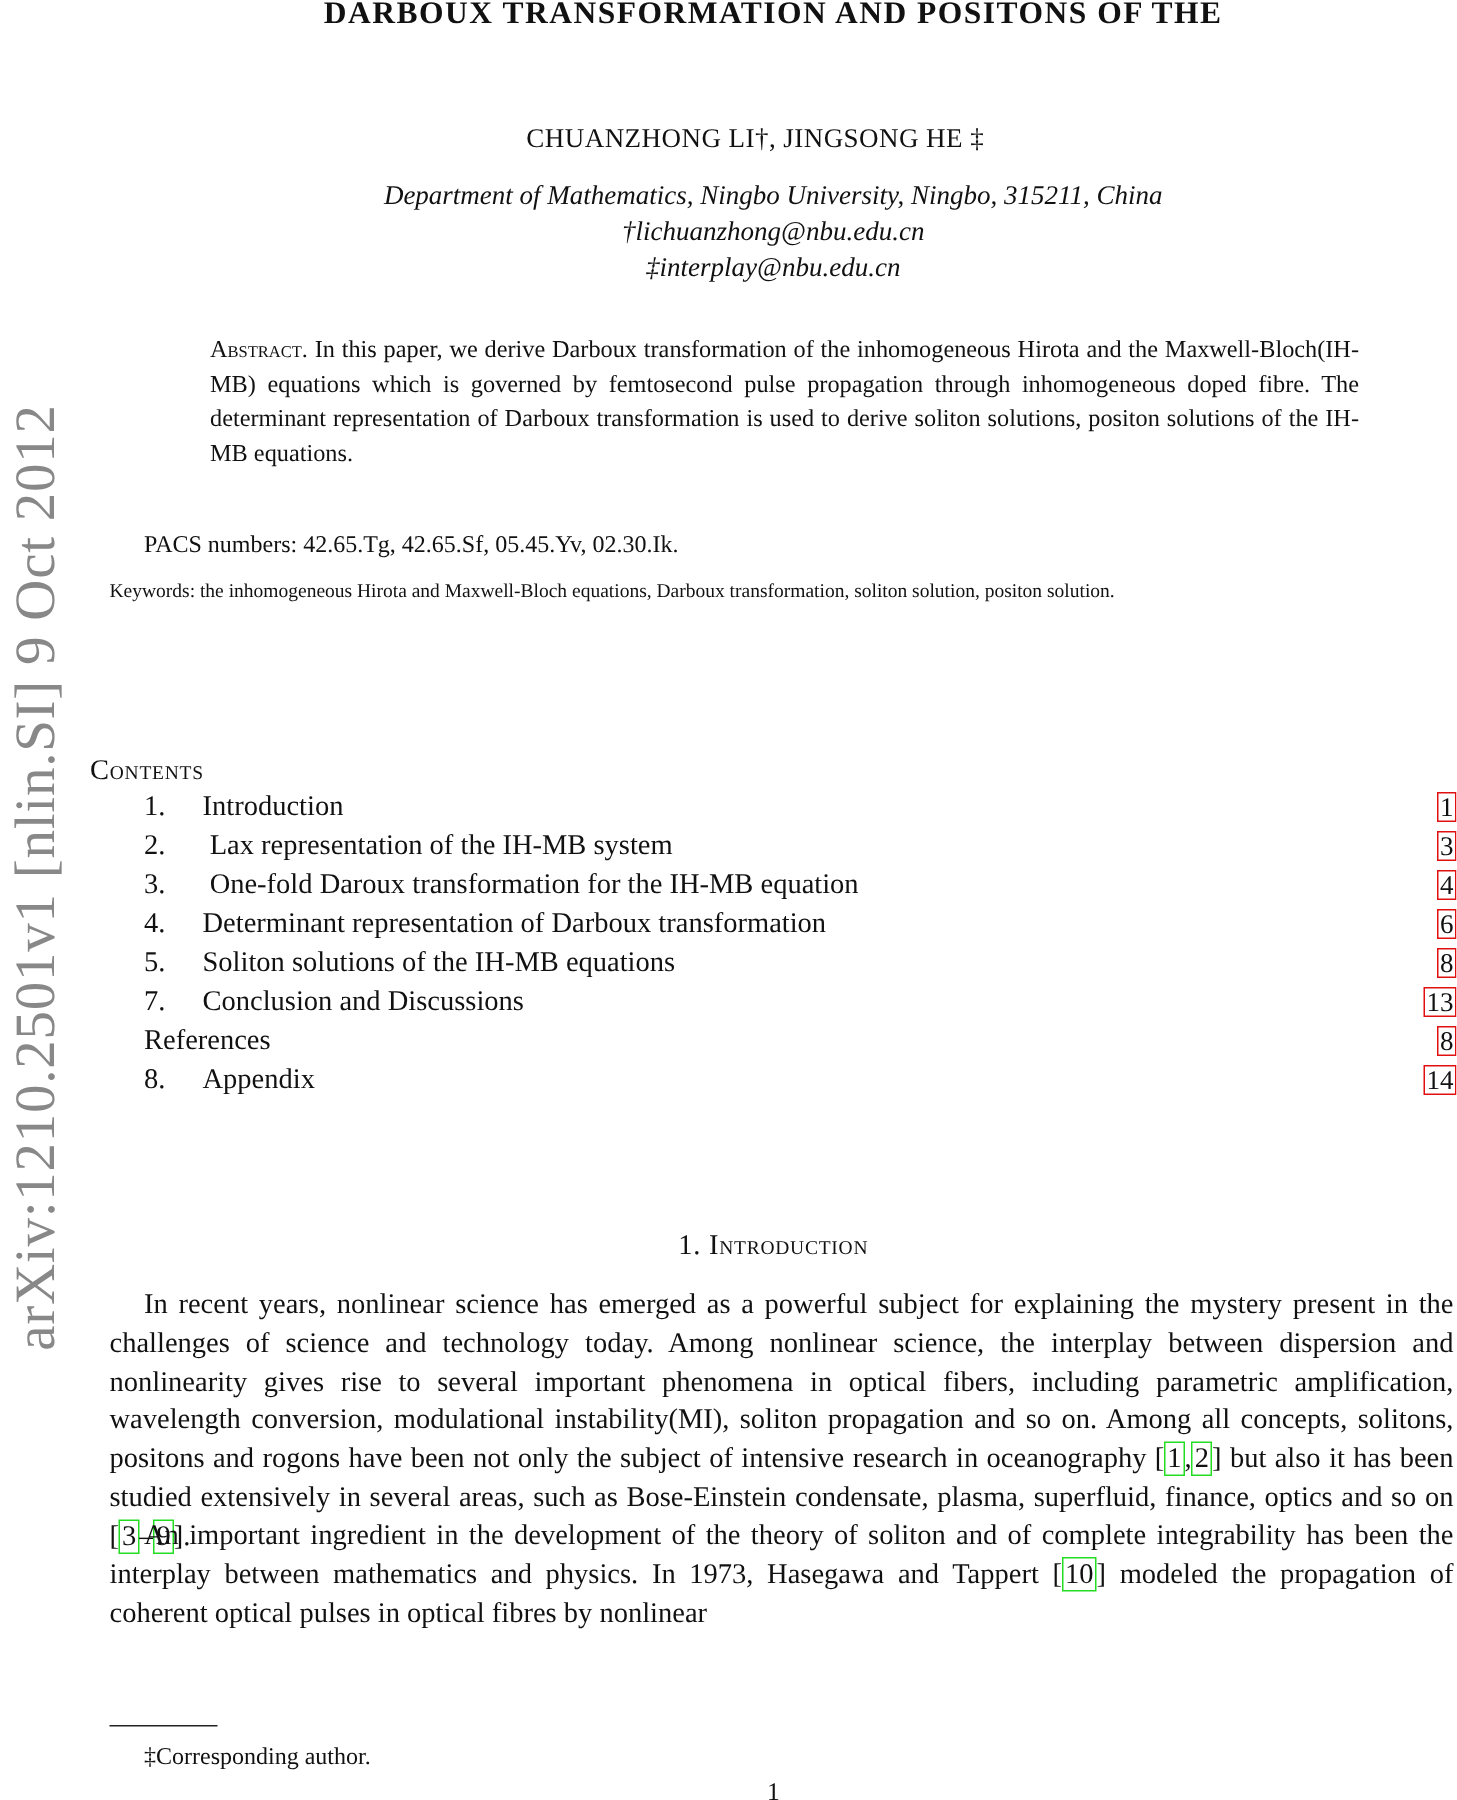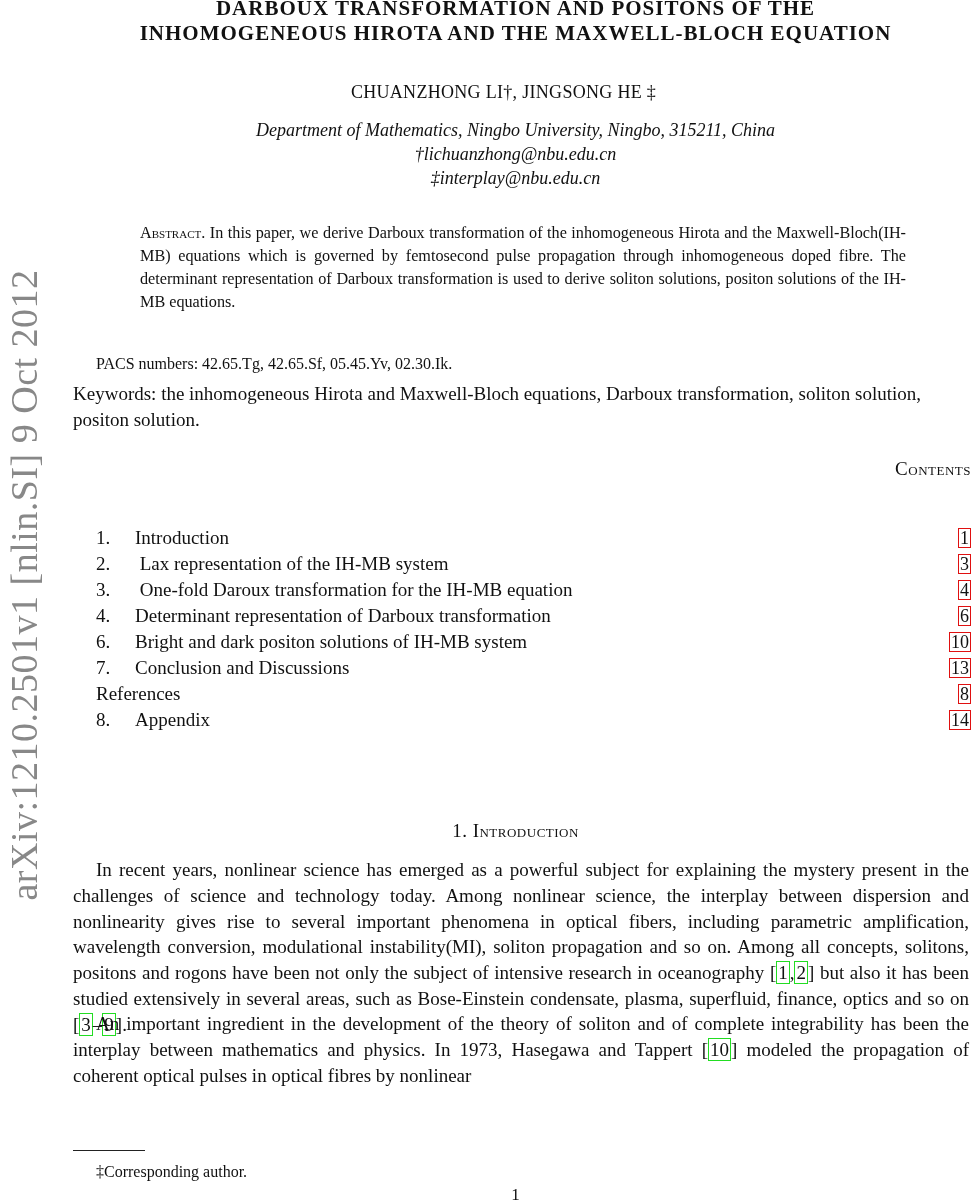--- a/index.html
+++ b/index.html
@@ -6,22 +6,22 @@
   body { width:971px; height:1200px; position:relative; overflow:hidden;
          font-family:"Liberation Serif","DejaVu Serif",serif; color:#111; }
   .abs { position:absolute; }
   .title { left:60px; width:911px; text-align:center; font-weight:bold; font-size:21px;
            letter-spacing:1px; line-height:25px; top:-4px; }
   .authors { left:48px; width:911px; text-align:center; top:82px; font-size:18px; letter-spacing:0.3px; }
   .affil { left:60px; width:911px; text-align:center; top:118px; font-size:18px; font-style:italic; line-height:24px; }
   .abstract { left:140px; width:766px; top:222px; font-size:16.2px; line-height:23px; text-align:justify; }
   .sc { font-variant:small-caps; }
   .pacs { left:96px; top:355px; font-size:16px; }
-  .keywords { left:73px; width:896px; top:381px; font-size:19px; line-height:26px; }
-  .contents-title { left:60px; width:911px; text-align:right; top:458px; font-size:19px; font-variant:small-caps; letter-spacing:0.5px; }
+  .keywords { left:73px; width:896px; top:381px; font-size:13px; line-height:26px; }
+  .contents-title { left:60px; width:911px; text-align:left; top:503px; font-size:19px; font-variant:small-caps; letter-spacing:0.5px; }
   .toc { left:96px; width:875px; top:525px; }
   .toc-row { position:relative; height:26px; font-size:19px; line-height:26px; }
   .toc-num { display:inline-block; width:39px; }
   .toc-page { position:absolute; right:0; top:3px; line-height:18px; font-size:18px;
               border:1.5px solid #e01010; padding:0 1px; }
   .toc-row.ref { margin-left:0; }
   .section-title { left:60px; width:911px; text-align:center; top:820px; font-size:19px; font-variant:small-caps; letter-spacing:0.5px; }
   .body-text { left:73px; width:896px; font-size:19px; line-height:25.8px; text-align:justify; }
   .p1 { top:857px; }
   .p2 { top:1011px; }
@@ -33,21 +33,20 @@
   .sidebar { left:-352px; top:563px; width:752px; transform:rotate(-90deg); transform-origin:center center;
              font-size:38px; color:#888; white-space:nowrap; text-align:center; letter-spacing:0.5px; }
 </style>
 </head>
 <body>
 
 <div class="abs sidebar">arXiv:1210.2501v1  [nlin.SI]  9 Oct 2012</div>
 
 <div class="abs title">
   <div>DARBOUX TRANSFORMATION AND POSITONS OF THE</div>
-  <div>INHOMOGENEOUS HIROTA AND THE MAXWELL-BLOCH EQUATION</div>
 </div>
 
 <div class="abs authors">CHUANZHONG LI†, JINGSONG HE ‡</div>
 
 <div class="abs affil">
   <div>Department of Mathematics, Ningbo University, Ningbo, 315211, China</div>
   <div>†lichuanzhong@nbu.edu.cn</div>
   <div>‡interplay@nbu.edu.cn</div>
 </div>
 
@@ -56,21 +55,21 @@
 <div class="abs pacs">PACS numbers: 42.65.Tg, 42.65.Sf, 05.45.Yv, 02.30.Ik.</div>
 <div class="abs keywords">Keywords: the inhomogeneous Hirota and Maxwell-Bloch equations, Darboux transformation, soliton solution, positon solution.</div>
 
 <div class="abs contents-title">Contents</div>
 
 <div class="abs toc">
   <div class="toc-row"><span class="toc-num">1.</span><span>Introduction</span><span class="toc-page">1</span></div>
   <div class="toc-row"><span class="toc-num">2.</span><span style="white-space:pre"> Lax representation of the IH-MB system</span><span class="toc-page">3</span></div>
   <div class="toc-row"><span class="toc-num">3.</span><span style="white-space:pre"> One-fold Daroux transformation for the IH-MB equation</span><span class="toc-page">4</span></div>
   <div class="toc-row"><span class="toc-num">4.</span><span>Determinant representation of Darboux transformation</span><span class="toc-page">6</span></div>
-  <div class="toc-row"><span class="toc-num">6.</span><span>Bright and dark positon solutions of IH-MB system</span><span class="toc-page">10</span></div>
+  <div class="toc-row"><span class="toc-num">5.</span><span>Soliton solutions of the IH-MB equations</span><span class="toc-page">8</span></div>
   <div class="toc-row"><span class="toc-num">7.</span><span>Conclusion and Discussions</span><span class="toc-page">13</span></div>
   <div class="toc-row ref"><span>References</span><span class="toc-page">8</span></div>
   <div class="toc-row"><span class="toc-num">8.</span><span>Appendix</span><span class="toc-page">14</span></div>
 </div>
 
 <div class="abs section-title">1. Introduction</div>
 
 <div class="abs body-text p1 indent"><span>In recent years, nonlinear science has emerged as a powerful subject for explaining the mystery present in the challenges of science and technology today. Among nonlinear science, the interplay between dispersion and nonlinearity gives rise to several important phenomena in optical fibers, including parametric amplification, wavelength conversion, modulational instability(MI), soliton propagation and so on. Among all concepts, solitons, positons and rogons have been not only the subject of intensive research in oceanography [</span><span class="cite">1</span><span>,</span><span class="cite">2</span><span>] but also it has been studied extensively in several areas, such as Bose-Einstein condensate, plasma, superfluid, finance, optics and so on [</span><span class="cite">3</span><span>–</span><span class="cite">9</span><span>].</span></div>
 
 <div class="abs body-text p2 indent"><span>An important ingredient in the development of the theory of soliton and of complete integrability has been the interplay between mathematics and physics. In 1973, Hasegawa and Tappert [</span><span class="cite">10</span><span>] modeled the propagation of coherent optical pulses in optical fibres by nonlinear</span></div>

